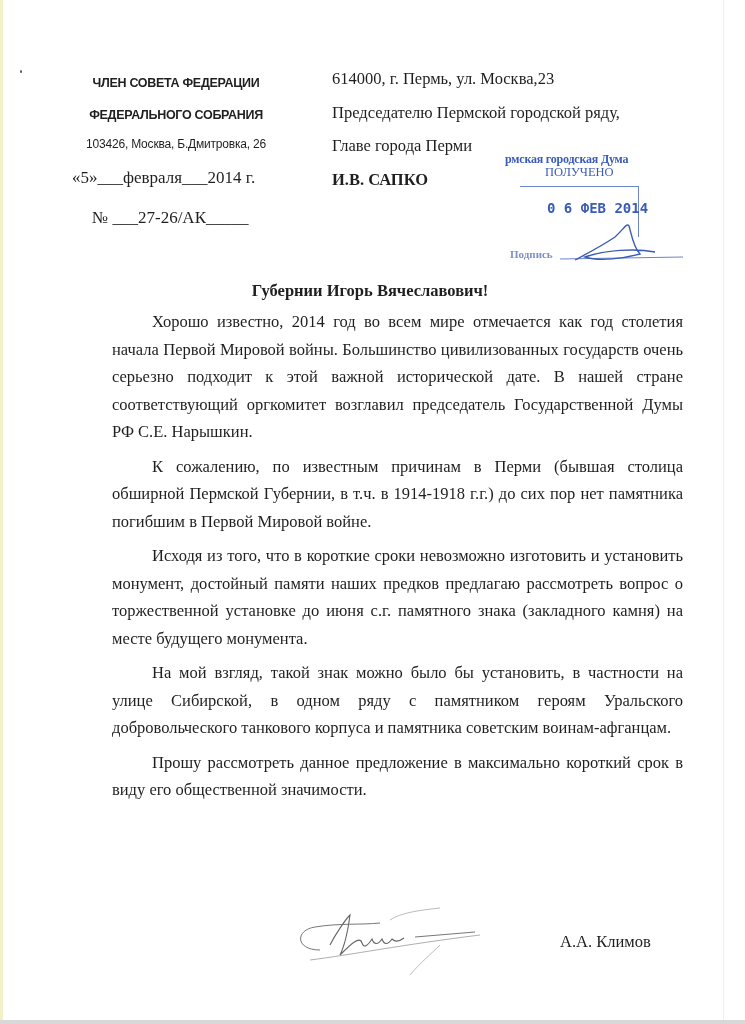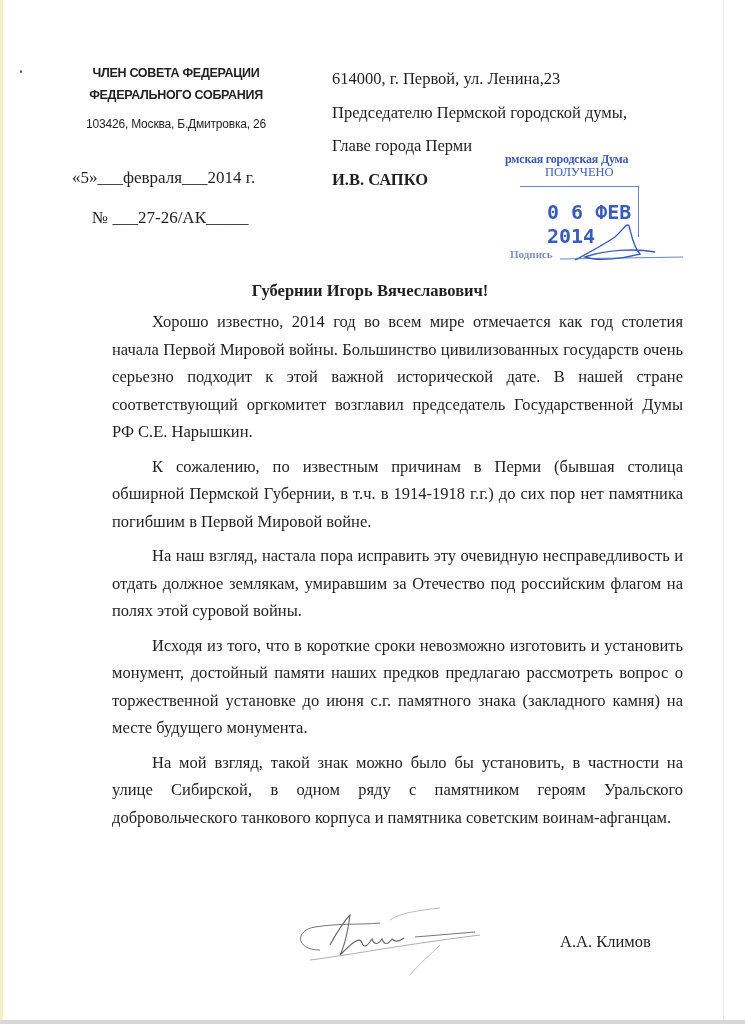--- a/index.html
+++ b/index.html
@@ -6,35 +6,35 @@
   body {
     width: 745px; height: 1024px; background: #ffffff; position: relative; overflow: hidden;
     font-family: "Liberation Serif", "DejaVu Serif", serif; color: #1f1f1f;
   }
   .edge-left { position: absolute; left: 0; top: 0; width: 3px; height: 1024px; background: #f3f1c8; }
   .edge-right { position: absolute; left: 723px; top: 0; width: 1px; height: 1024px; background: #efefef; }
   .edge-bottom { position: absolute; left: 0; top: 1020px; width: 745px; height: 4px; background: #d8d8d8; }
 
   .sender { position: absolute; left: 60px; top: 62px; width: 232px; text-align: center;
     font-family: "Liberation Sans", "DejaVu Sans", sans-serif; }
-  .sender .org { font-size: 12.5px; font-weight: bold; letter-spacing: -0.3px; line-height: 22px; }
+  .sender .org { font-size: 12.5px; font-weight: bold; letter-spacing: -0.3px; line-height: 22px; margin-top: 10px; }
   .sender .addr { font-size: 12px; margin-top: 11px; letter-spacing: -0.2px; }
   .date-line { position: absolute; left: 72px; top: 168px; font-size: 17px; }
   .num-line { position: absolute; left: 92px; top: 208px; font-size: 17px; }
 
   .recipient { position: absolute; left: 332px; top: 62px; font-size: 16.5px; line-height: 33.5px; }
   .recipient .name { font-weight: bold; }
 
   .stamp { position: absolute; left: 505px; top: 152px; width: 175px; height: 110px; color: #3a5bb8; }
   .stamp .t1 { position: absolute; left: 0; top: 0; font-size: 12px; font-weight: bold; white-space: nowrap; letter-spacing: -0.2px;}
   .stamp .t2 { position: absolute; left: 40px; top: 13px; font-size: 12.5px; font-weight: normal; }
   .stamp .box { position: absolute; left: 15px; top: 34px; width: 118px; height: 50px;
     border-top: 1.5px solid #6a86c8; border-right: 1.5px solid #6a86c8; }
   .stamp .date { position: absolute; left: 42px; top: 48px; font-family: "DejaVu Sans Mono", monospace;
-    font-size: 20px; font-weight: bold; letter-spacing: 0px; }
+    font-size: 14px; font-weight: bold; letter-spacing: 0px; }
   .stamp .sig-label { position: absolute; left: 5px; top: 96px; font-size: 11px; color: #7d8fc4; font-weight: bold; }
   .stamp svg { position: absolute; left: 0; top: 0; }
 
   .salutation { position: absolute; left: 0; width: 740px; text-align: center; top: 281px;
     font-size: 16.5px; font-weight: bold; }
 
   .body { position: absolute; left: 112px; top: 308px; width: 588px; font-size: 16.5px; line-height: 27.5px; }
   .body p { margin: 0 17px 7px 0; text-indent: 40px; text-align: justify; text-align-last: left; }
 
   .signature { position: absolute; left: 290px; top: 905px; }
@@ -51,22 +51,22 @@
 
 <div class="sender">
   <div class="org">ЧЛЕН СОВЕТА ФЕДЕРАЦИИ</div>
   <div class="org">ФЕДЕРАЛЬНОГО СОБРАНИЯ</div>
   <div class="addr">103426, Москва, Б.Дмитровка, 26</div>
 </div>
 <div class="date-line">«5»___февраля___2014 г.</div>
 <div class="num-line">№ ___27-26/АК_____</div>
 
 <div class="recipient">
-  <div>614000, г. Первой, ул. Ленина,23</div>
-  <div>Председателю  Пермской городской думы,</div>
+  <div>614000, г. Пермь, ул. Москва,23</div>
+  <div>Председателю  Пермской городской ряду,</div>
   <div>Главе города Перми</div>
   <div class="name">И.В. САПКО</div>
 </div>
 
 <div class="stamp">
   <div class="t1">рмская городская Дума</div>
   <div class="t2">ПОЛУЧЕНО</div>
   <div class="box"></div>
   <div class="date">0 6 ФЕВ 2014</div>
   <div class="sig-label">Подпись</div>
@@ -74,23 +74,23 @@
     <line x1="55" y1="107" x2="178" y2="105" stroke="#6a86c8" stroke-width="1.2"></line>
     <path d="M70 108 C 85 100, 95 95, 110 85 C 118 78, 122 70, 124 74 C 126 80, 128 95, 135 102 C 120 106, 95 110, 80 105 C 100 98, 130 96, 150 100" fill="none" stroke="#3a5bb8" stroke-width="1.4"></path>
   </svg>
 </div>
 
 <div class="salutation">Губернии Игорь Вячеславович!</div>
 
 <div class="body">
   <p style="margin-left:0;">Хорошо известно, 2014 год во всем мире отмечается как год столетия начала Первой Мировой войны. Большинство цивилизованных государств очень серьезно подходит к этой важной исторической дате. В нашей стране соответствующий оргкомитет возглавил председатель Государственной Думы РФ С.Е. Нарышкин.</p>
   <p>К сожалению, по известным причинам в Перми (бывшая столица обширной Пермской Губернии, в т.ч. в 1914-1918 г.г.) до сих пор нет памятника погибшим в Первой Мировой войне.</p>
-  <p>На наш взгляд, настала пора исправить эту очевидную несправедливость и отдать должное землякам, умиравшим за Отечество под российским флагом на полях этой суровой войны.</p>
   <p>Исходя из того, что в короткие сроки невозможно изготовить и установить монумент, достойный памяти наших предков предлагаю рассмотреть вопрос о торжественной установке до  июня с.г. памятного знака (закладного камня) на месте будущего монумента.</p>
   <p>На мой взгляд, такой знак можно было бы установить, в частности на улице Сибирской, в одном ряду с памятником героям Уральского добровольческого танкового корпуса и памятника советским воинам-афганцам.</p>
+  <p>Прошу рассмотреть данное предложение в максимально короткий срок  в виду его общественной значимости.</p>
 </div>
 
 <svg class="signature" width="230" height="80">
   <path d="M30 45 C 5 45, 5 25, 25 22 C 50 18, 70 20, 90 18" fill="none" stroke="#777" stroke-width="1"></path>
   <path d="M40 40 C 45 30, 55 15, 60 10 C 58 25, 55 40, 50 50 C 60 40, 70 30, 72 38 C 74 44, 78 40, 82 34 C 84 40, 88 40, 92 34 C 94 40, 98 40, 102 34 C 106 38, 110 36, 114 33" fill="none" stroke="#666" stroke-width="1.1"></path>
   <path d="M20 55 C 60 50, 110 40, 190 30" fill="none" stroke="#999" stroke-width="0.8"></path>
   <path d="M125 32 L 185 27" fill="none" stroke="#777" stroke-width="1.1"></path>
   <path d="M100 15 C 110 8, 130 5, 150 3" fill="none" stroke="#aaa" stroke-width="0.8"></path>
   <path d="M150 40 C 140 50, 130 58, 120 70" fill="none" stroke="#aaa" stroke-width="0.8"></path>
 </svg>

